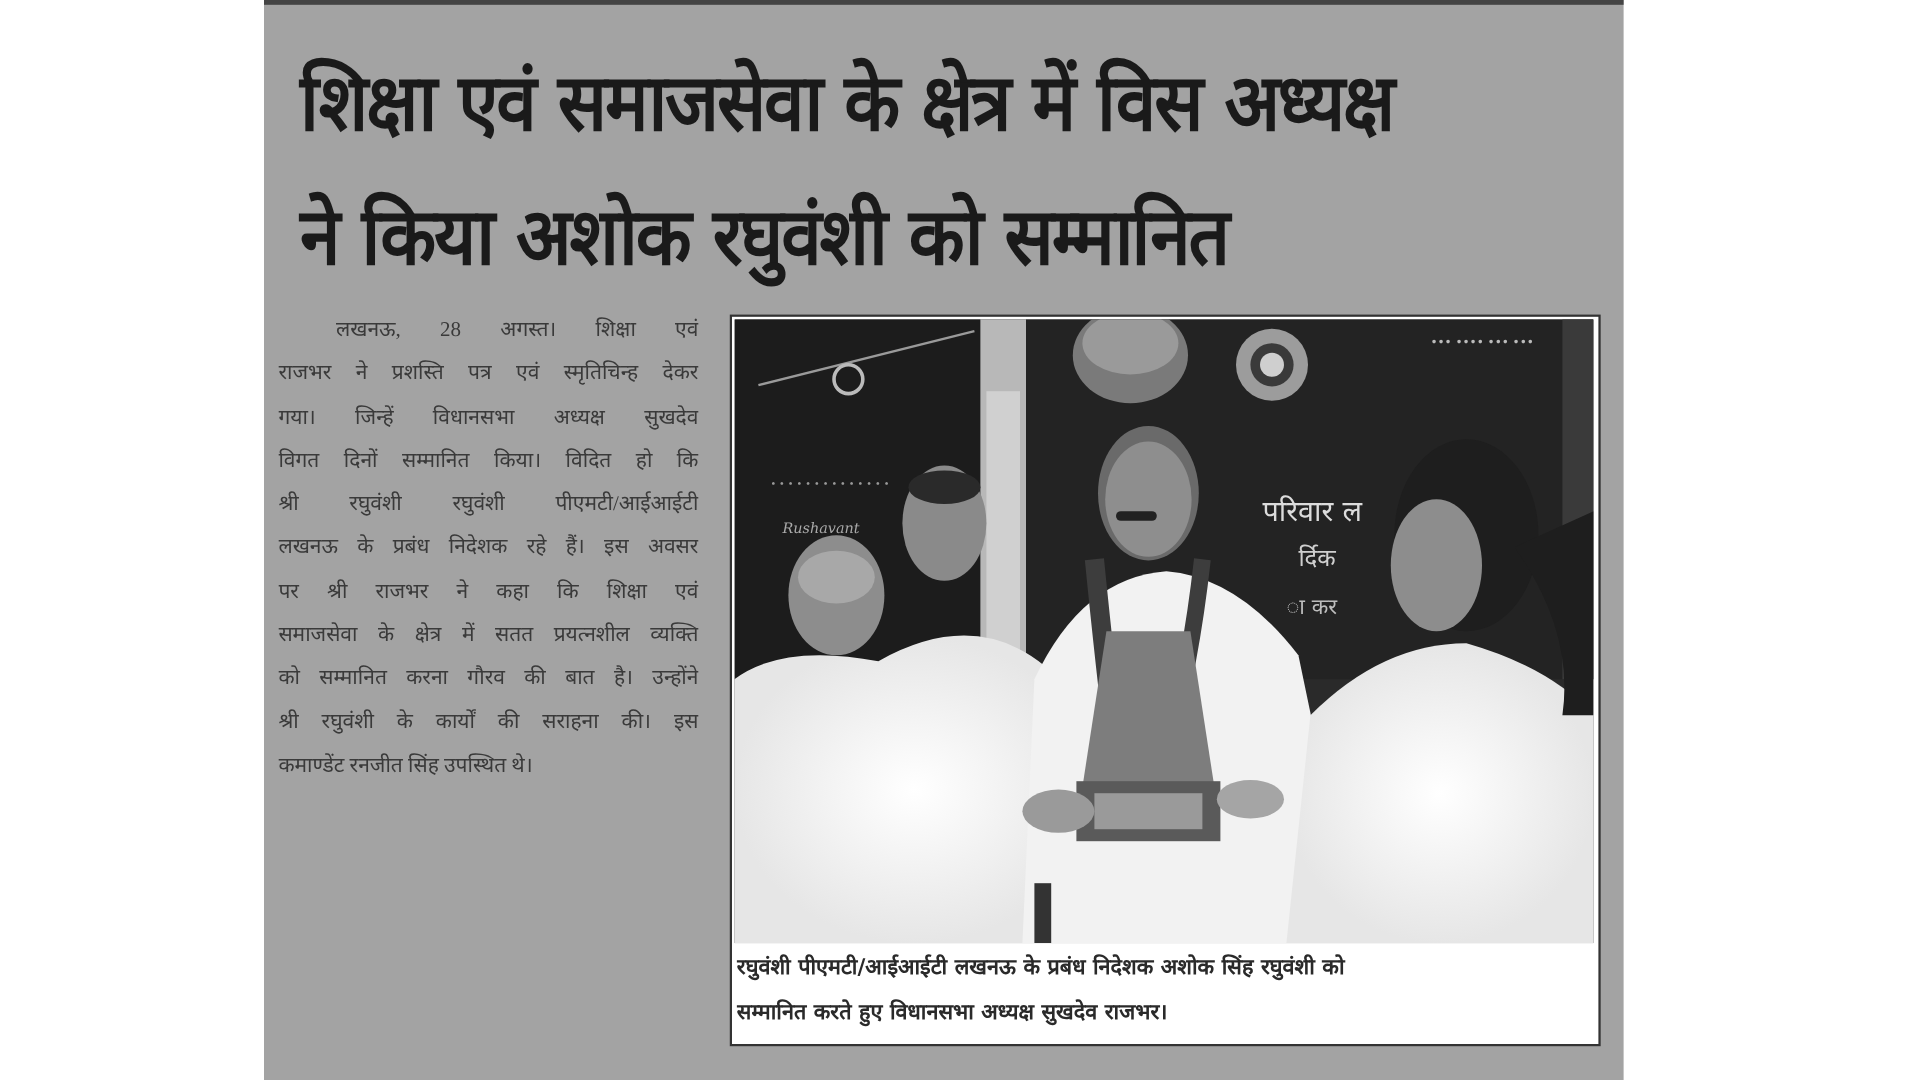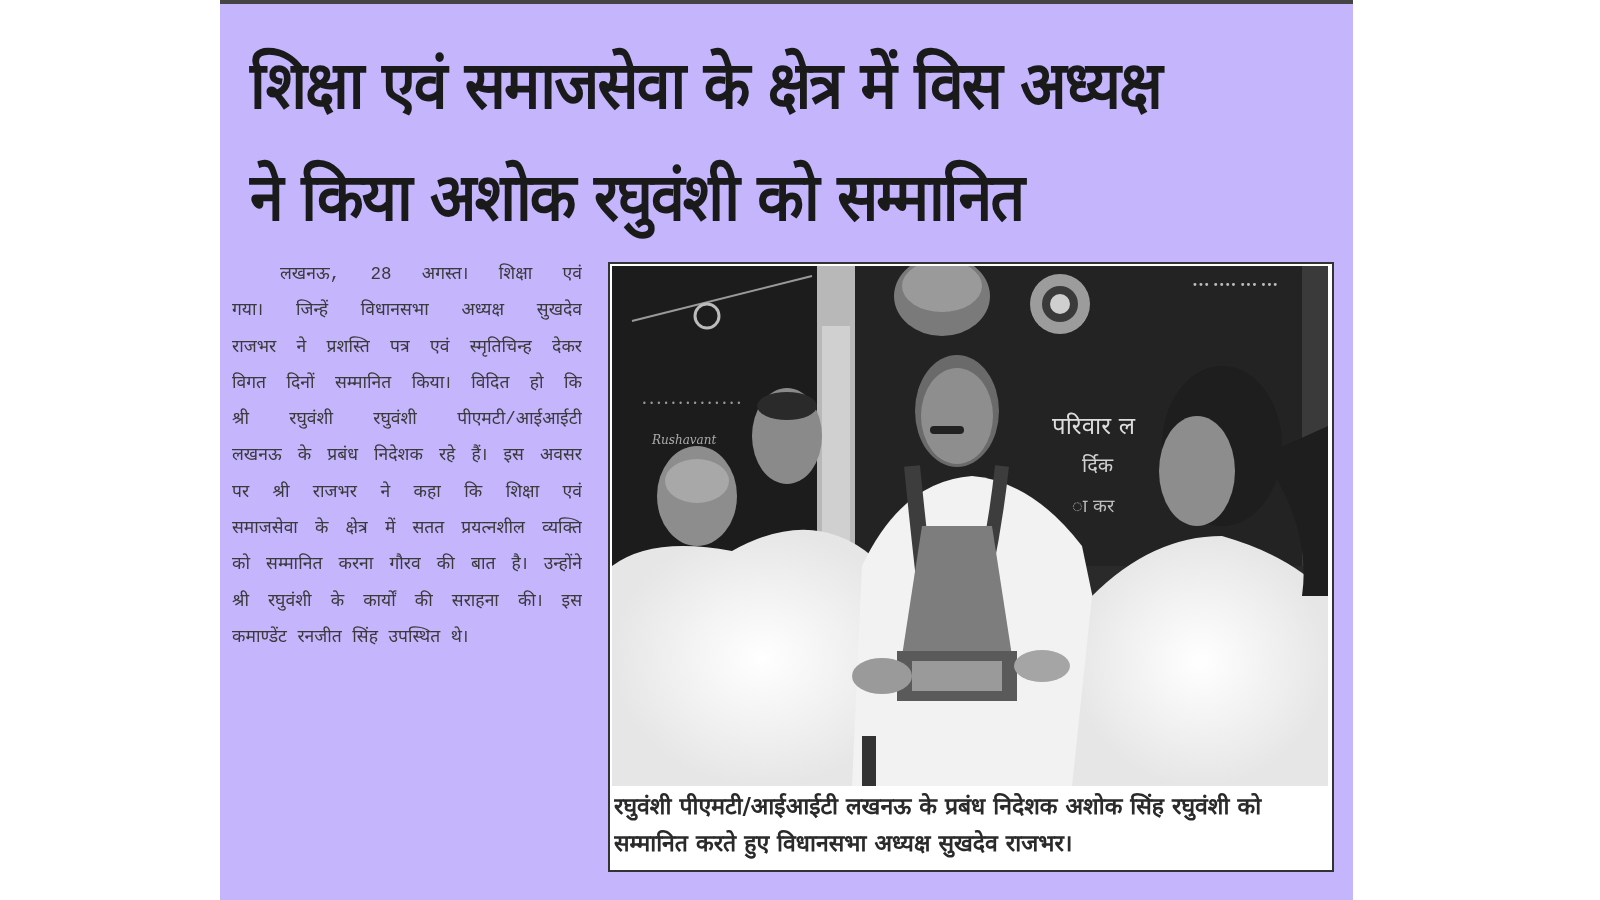--- a/index.html
+++ b/index.html
@@ -4,76 +4,76 @@
   <style>
     html, body { margin:0; padding:0; }
     body {
       width:1600px; height:900px; overflow:hidden;
       background:#ffffff;
       font-family: "DejaVu Sans", sans-serif;
       position:relative;
     }
     .clipping {
       position:absolute; left:220px; top:0; width:1133px; height:900px;
-      background:#c4b5fd;
+      background:#a3a3a3;
     }
     .top-rule {
       position:absolute; left:0; top:0; width:100%; height:4px;
       background:#444;
     }
     .headline {
       position:absolute; left:30px; top:30px; width:1090px;
       font-family: "DejaVu Sans", sans-serif;
       font-weight:bold; color:#1a1a1a;
       font-size:66px; line-height:112px;
       letter-spacing:-2px;
       transform: scaleX(0.92); transform-origin:left top;
       white-space:nowrap;
     }
     .headline div { height:112px; }
     .body-col {
       position:absolute; left:12px; top:256px; width:350px;
-      font-family: Liberation Mono, monospace;
+      font-family: Liberation Serif, serif;
       font-size:17.5px; line-height:36.3px; color:#3a3a3a;
       text-align:justify;
     }
     .body-col .line { height:36.3px; white-space:nowrap; overflow:hidden; text-align-last:justify; }
     .body-col .line.first { text-indent:48px; }
     .body-col .line.last { text-align-last:left; }
     .photo-frame {
       position:absolute; left:388px; top:262px; width:722px; height:606px;
       border:2px solid #333; background:#fff;
     }
     .photo {
       position:absolute; left:2px; top:2px; width:716px; height:520px;
       background:#d8d8d8; overflow:hidden;
     }
     .caption {
       position:absolute; left:4px; top:524px; width:712px;
       font-family: "DejaVu Sans", sans-serif;
-      font-size:23px; line-height:37px; color:#2a2a2a;
+      font-size:18px; line-height:37px; color:#2a2a2a;
       font-weight:bold;
     }
     .caption .line { white-space:nowrap; overflow:hidden; }
   </style>
 </head>
 <body>
 
 <div class="clipping">
   <div class="top-rule"></div>
 
   <div class="headline">
     <div>शिक्षा एवं समाजसेवा के क्षेत्र में विस अध्यक्ष</div>
     <div>ने किया अशोक रघुवंशी को सम्मानित</div>
   </div>
 
   <div class="body-col">
     <div class="line first">लखनऊ, 28 अगस्त। शिक्षा एवं</div>
+    <div class="line">राजभर ने प्रशस्ति पत्र एवं स्मृतिचिन्ह देकर</div>
     <div class="line">गया। जिन्हें विधानसभा अध्यक्ष सुखदेव</div>
-    <div class="line">राजभर ने प्रशस्ति पत्र एवं स्मृतिचिन्ह देकर</div>
     <div class="line">विगत दिनों सम्मानित किया। विदित हो कि</div>
     <div class="line">श्री रघुवंशी रघुवंशी पीएमटी/आईआईटी</div>
     <div class="line">लखनऊ के प्रबंध निदेशक रहे हैं। इस अवसर</div>
     <div class="line">पर श्री राजभर ने कहा कि शिक्षा एवं</div>
     <div class="line">समाजसेवा के क्षेत्र में सतत प्रयत्नशील व्यक्ति</div>
     <div class="line">को सम्मानित करना गौरव की बात है। उन्होंने</div>
     <div class="line">श्री रघुवंशी के कार्यों की सराहना की। इस</div>
     <div class="line last">कमाण्डेंट रनजीत सिंह उपस्थित थे।</div>
   </div>
 

